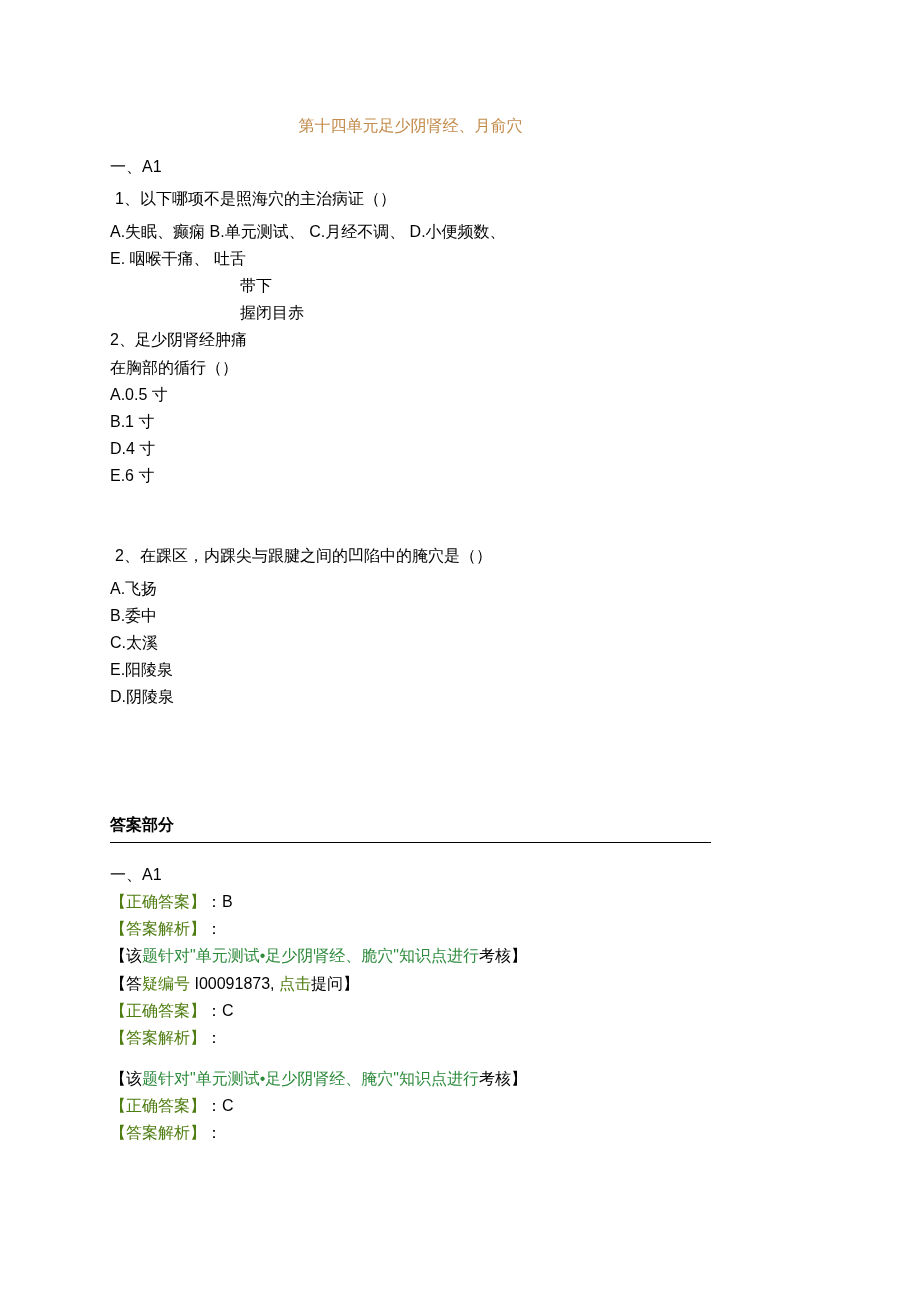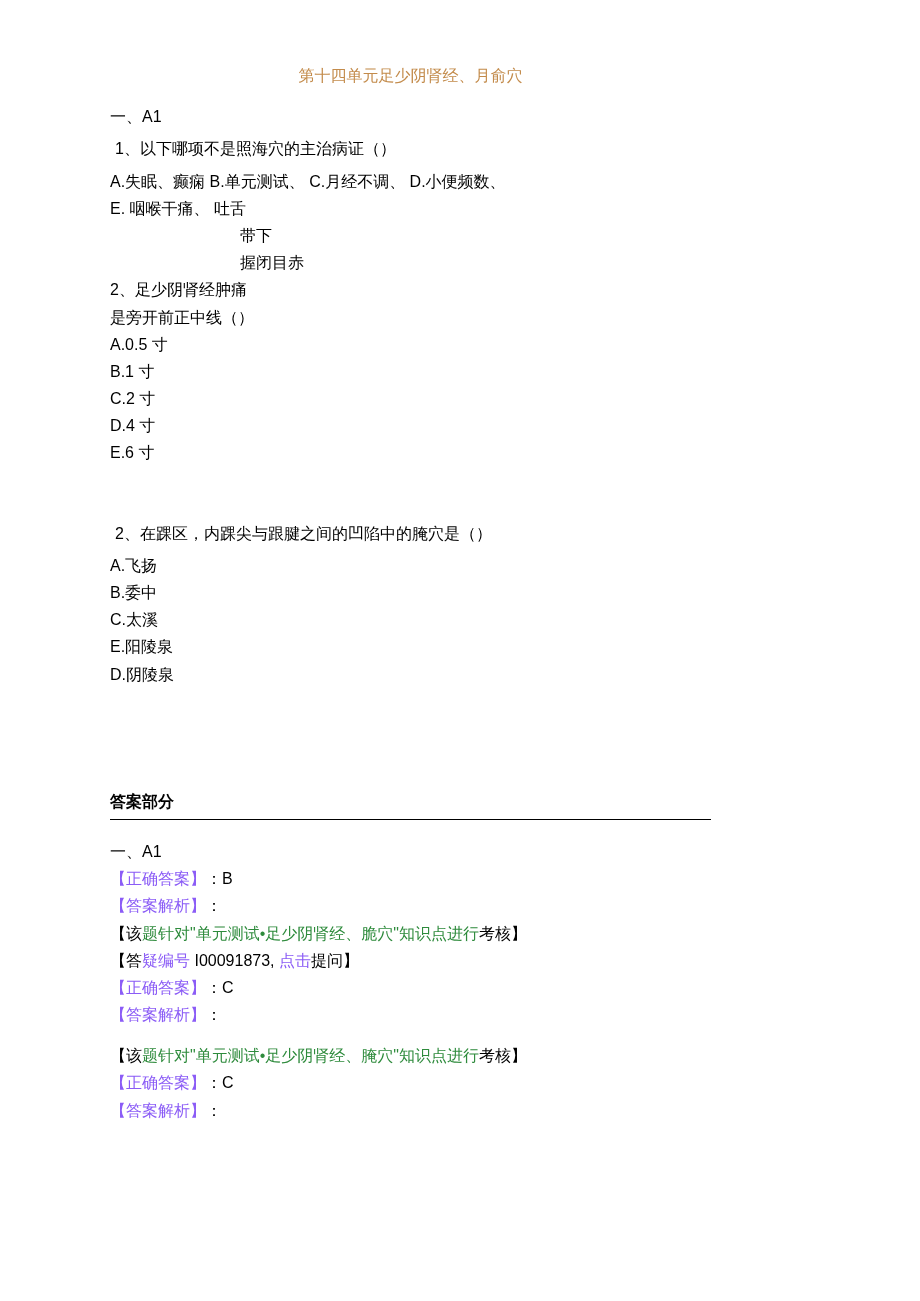--- a/index.html
+++ b/index.html
@@ -8,21 +8,21 @@
     background: #ffffff;
     font-family: "SimSun", "Microsoft YaHei", Arial, sans-serif;
     font-size: 16px;
     line-height: 1.7;
     color: #000;
   }
   .page {
     width: 821px;
     min-height: 1301px;
     box-sizing: border-box;
-    padding: 62px 110px 40px 110px;
+    padding: 112px 110px 40px 110px;
   }
   .title {
     text-align: center;
     color: #C38B4B;
     font-size: 16px;
     margin-bottom: 14px;
   }
   .section-label {
     margin: 0;
   }
@@ -41,21 +41,21 @@
   .answer-header {
     font-weight: bold;
     margin-top: 100px;
     margin-bottom: 4px;
   }
   hr.thin {
     border: none;
     border-top: 1px solid #000;
     margin: 0 0 18px 0;
   }
-  .blue { color: #8b5cf6; margin-top: 9px; }
+  .blue { color: #4d7c0f; margin-top: 9px; }
   .green { color: #2E8B3C; }
   .gap-small { height: 14px; }
   .gap-large { height: 48px; }
   .arial { font-family: Arial, "Microsoft YaHei", sans-serif; }
 </style>
 </head>
 <body>
 
 <div class="page">
 
@@ -69,24 +69,23 @@
     <span> </span>
     <span>B.单元测试、</span>
     <span>C.月经不调、</span>
     <span>D.小便频数、</span>
   </p>
   <p class="opt-line">E. 咽喉干痛、 吐舌</p>
   <p class="opt-line indent-block">带下</p>
   <p class="opt-line indent-block">握闭目赤</p>
 
   <p class="wrap-block">2、足少阴肾经肿痛</p>
-  <p class="wrap-block">是旁开前正中线（）</p>
+  <p class="wrap-block">在胸部的循行（）</p>
   <p class="opt-line arial">A.0.5 寸</p>
   <p class="opt-line arial">B.1 寸</p>
-  <p class="opt-line arial">C.2 寸</p>
   <p class="opt-line arial">D.4 寸</p>
   <p class="opt-line arial">E.6 寸</p>
 
   <div class="gap-large"></div>
 
   <p class="q">2、在踝区，内踝尖与跟腱之间的凹陷中的腌穴是（）</p>
   <p class="opt-line arial">A.飞扬</p>
   <p class="opt-line arial">B.委中</p>
   <p class="opt-line arial">C.太溪</p>
   <p class="opt-line arial">E.阳陵泉</p>

